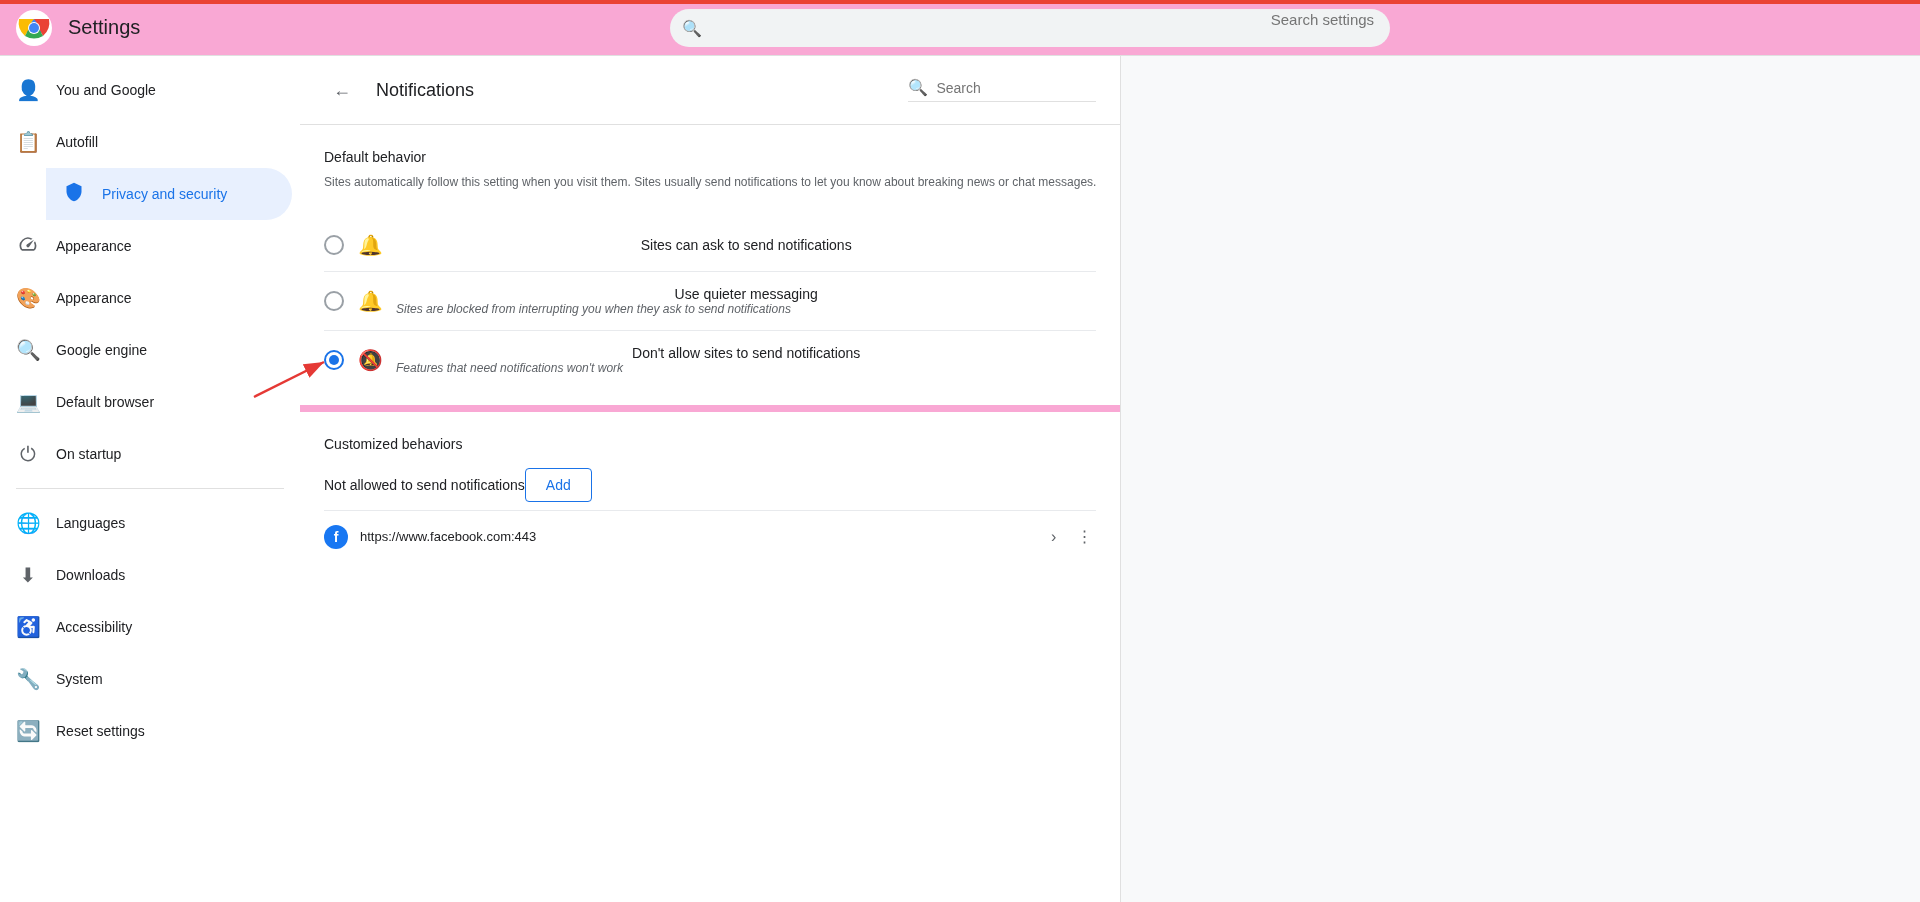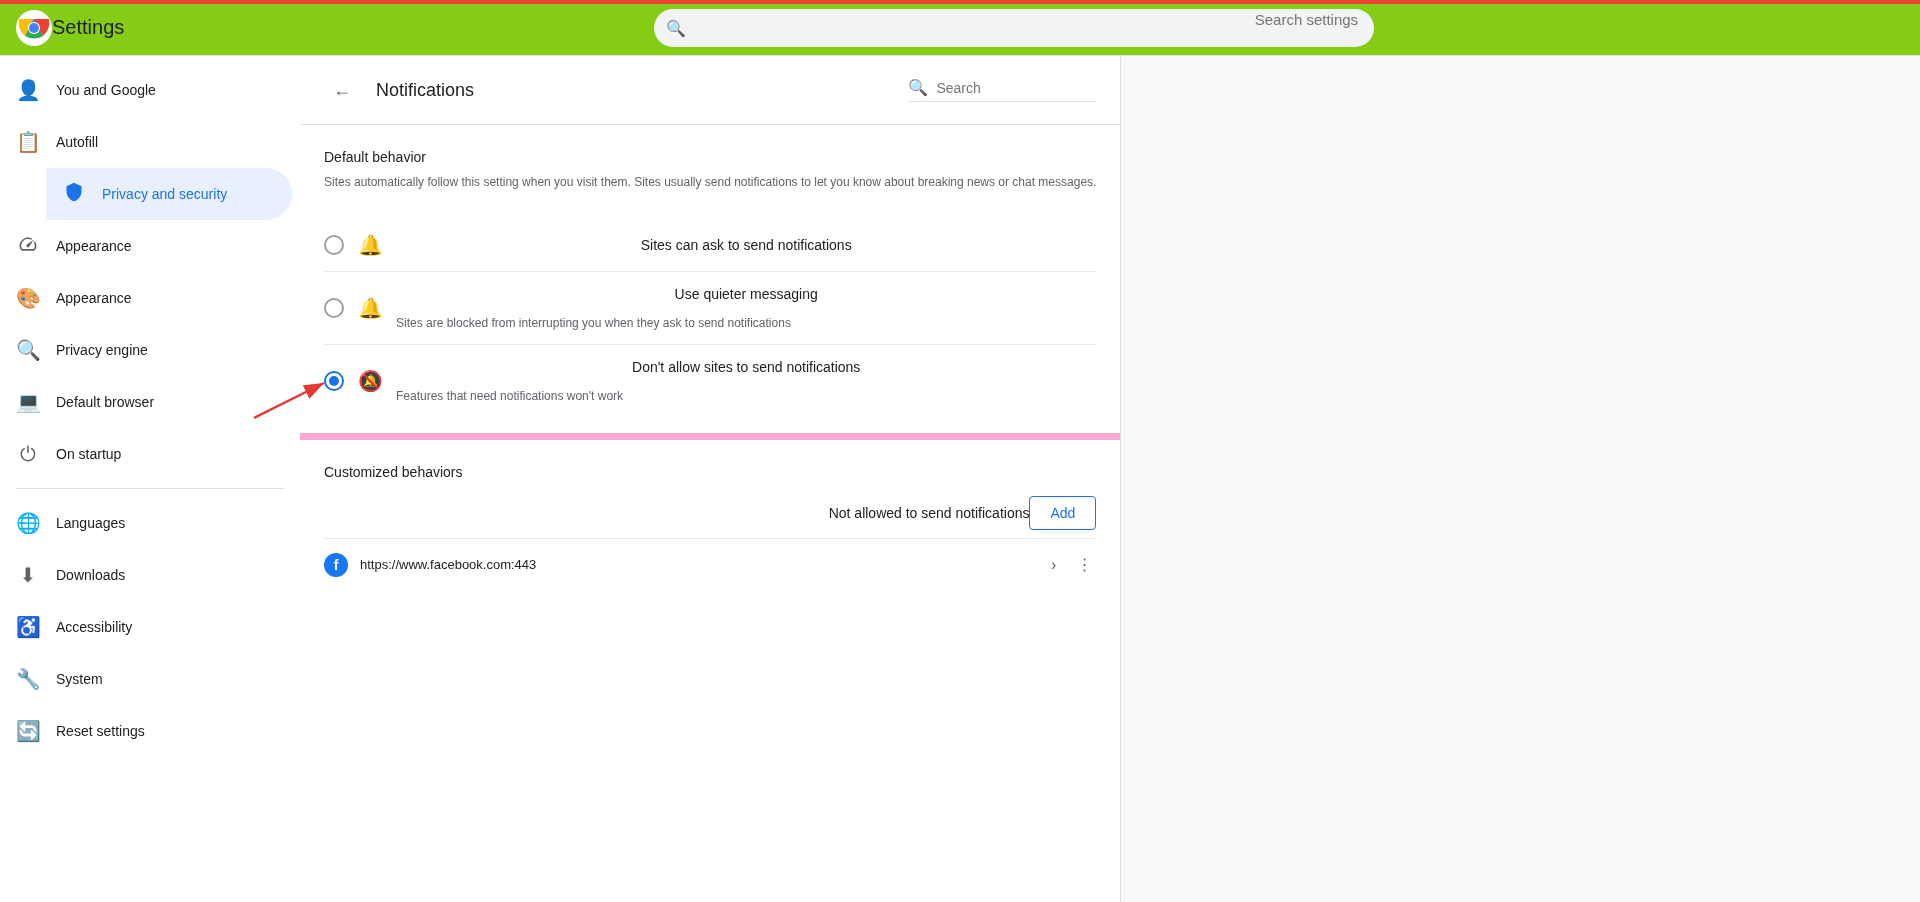--- a/index.html
+++ b/index.html
@@ -1,25 +1,26 @@
 <!DOCTYPE html>
 <html><head>
   <meta charset="utf-8">
   <style>
     * { box-sizing: border-box; margin: 0; padding: 0; }
     body { font-family: 'Segoe UI', Arial, sans-serif; background: #f1f3f4; display: flex; flex-direction: column; height: 902px; overflow: hidden; }
 
     
     .top-bar {
       height: 56px;
-      background: #84cc16;
+      background: #f9a8d4;
       border-bottom: 1px solid #e0e0e0;
       display: flex;
       align-items: center;
       padding: 0 16px;
+      gap: 16px;
       flex-shrink: 0;
       position: relative;
     }
     .chrome-logo {
       width: 36px;
       height: 36px;
       flex-shrink: 0;
     }
     .top-bar-title {
       font-size: 20px;
@@ -221,21 +222,22 @@
     .radio-option-text { flex: 1; }
     .radio-option-label {
       font-size: 14px;
       color: #202124;
       font-weight: 400;
       text-align: center;
     }
     .radio-option-sublabel {
       font-size: 12px;
       color: #5f6368;
-      margin-top: 14px;
+      margin-top: 0;
+      font-style: italic;
     }
 
     
     .custom-section {
       padding: 24px 24px;
       border-top: 7px solid #f9a8d4;
     }
     .custom-section-title {
       font-size: 14px;
       font-weight: 500;
@@ -243,21 +245,21 @@
       margin-bottom: 8px;
     }
     .custom-section-desc {
       font-size: 13px;
       color: #5f6368;
       margin-bottom: 16px;
     }
     .custom-row {
       display: flex;
       align-items: center;
-      justify-content: flex-end;
+      justify-content: flex-start;
       padding: 8px 0;
     }
     .custom-row-label {
       font-size: 14px;
       color: #202124;
     }
     .add-btn {
       border: 1px solid #1a73e8;
       background: transparent;
       color: #1a73e8;
@@ -368,21 +370,21 @@
       <span class="sidebar-label">Appearance</span>
     </div>
 
     <div class="sidebar-item">
       <span class="sidebar-icon">🎨</span>
       <span class="sidebar-label">Appearance</span>
     </div>
 
     <div class="sidebar-item">
       <span class="sidebar-icon">🔍</span>
-      <span class="sidebar-label">Privacy engine</span>
+      <span class="sidebar-label">Google engine</span>
     </div>
 
     <div class="sidebar-item">
       <span class="sidebar-icon">💻</span>
       <span class="sidebar-label">Default browser</span>
     </div>
 
     <div class="sidebar-item">
       <span class="sidebar-icon">⏻</span>
       <span class="sidebar-label">On startup</span>

